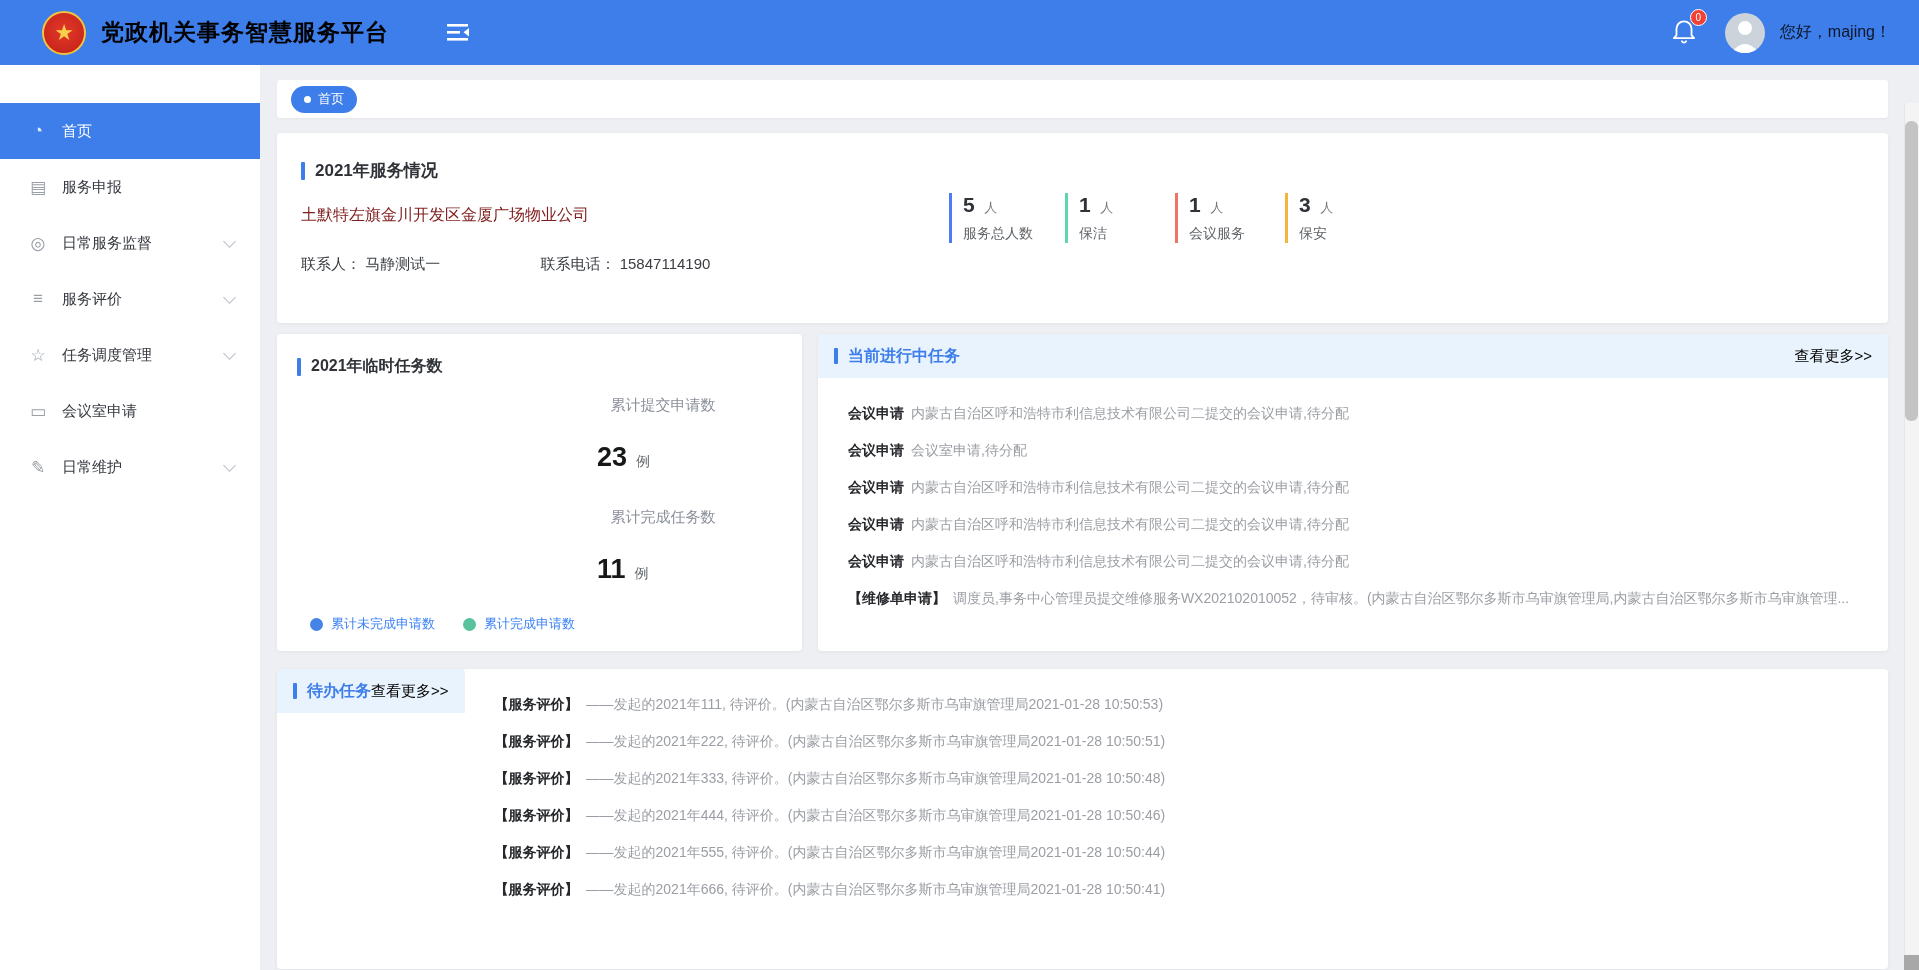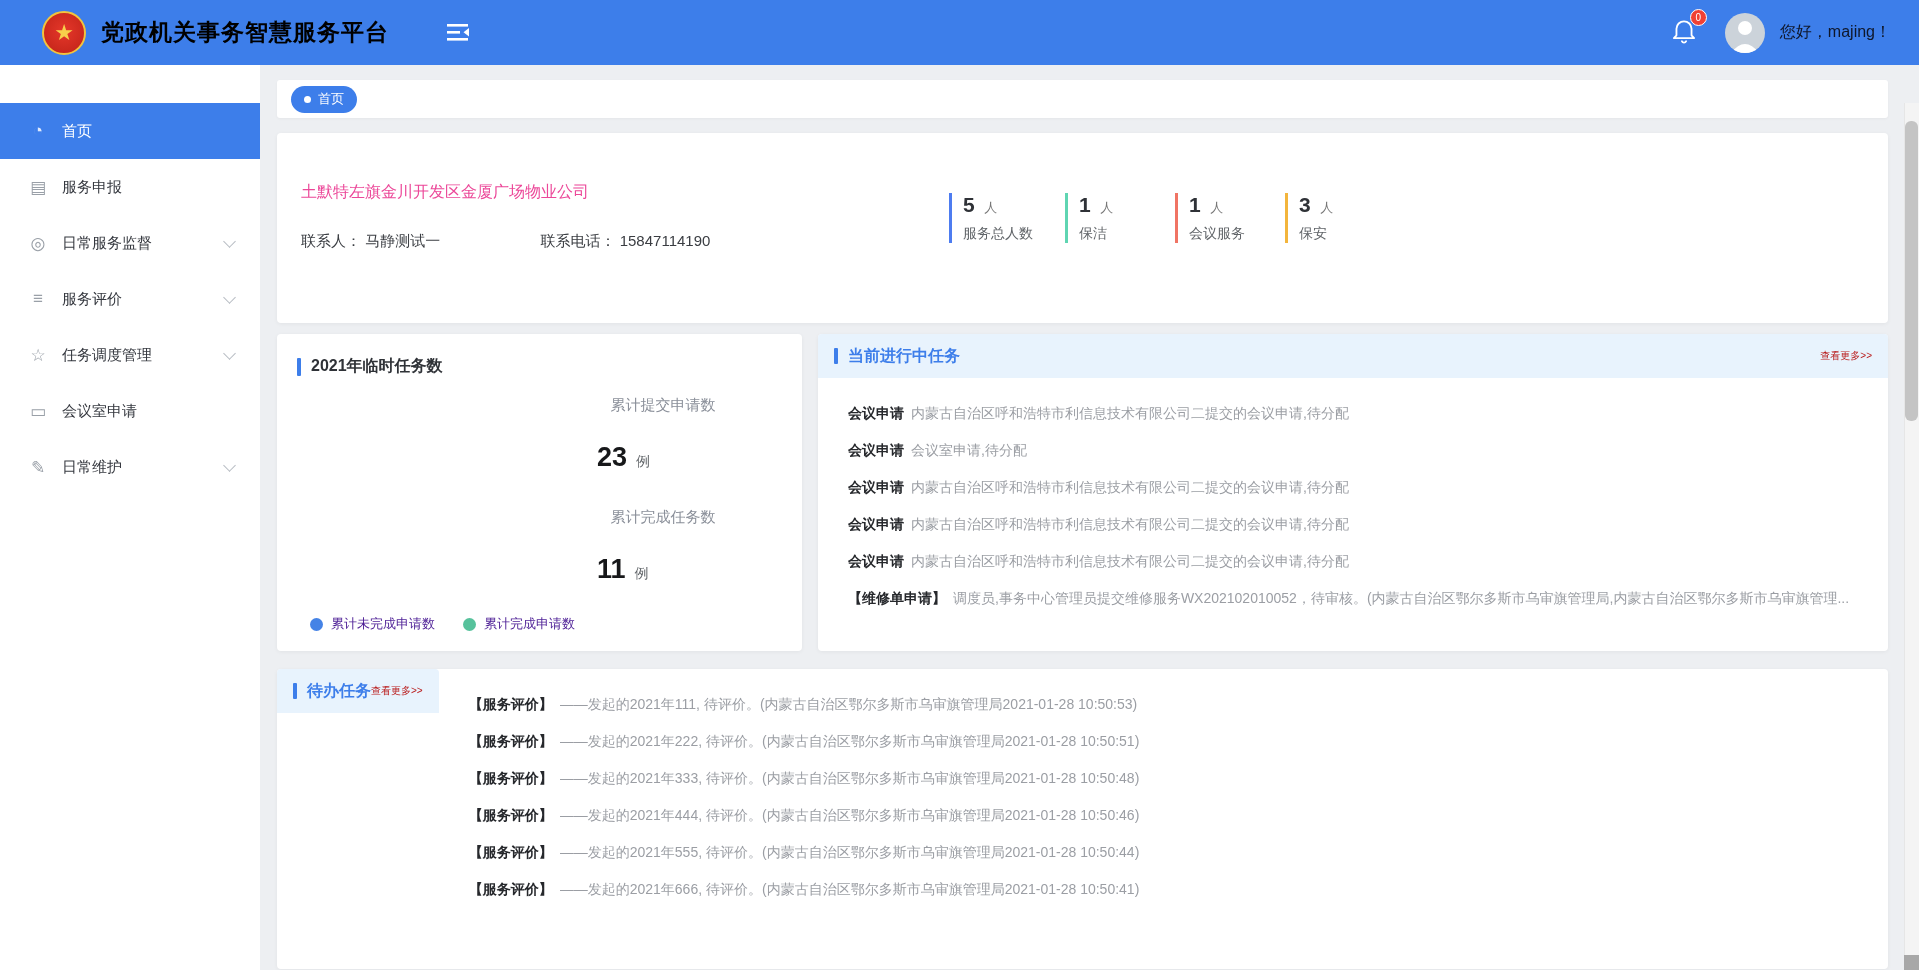--- a/index.html
+++ b/index.html
@@ -44,21 +44,21 @@
                 display:flex; align-items:center; font-size:13px; cursor:pointer; }
   .crumb-pill .dot { width:7px; height:7px; border-radius:50%; background:#fff; margin-right:7px; }
 
   .card { background:#fff; border-radius:4px; box-shadow:0 1px 4px rgba(0,0,0,0.05); }
   .title-row { display:flex; align-items:center; }
   .accent { width:4px; height:18px; background:#3d7eea; border-radius:1px; margin-right:10px; }
   .card-title { font-size:17px; font-weight:bold; color:#2f3237; }
 
   
   .svc-card { margin-top:15px; height:190px; position:relative; padding:26px 24px; }
-  .company { font-size:16px; color:#ec4899; margin-top:23px; }
+  .company { font-size:16px; color:#7f1d1d; margin-top:23px; }
   .contact-line { font-size:15px; color:#3a3d42; margin-top:29px; }
   .contact-line .gap { display:inline-block; width:92px; }
   .stats { position:absolute; left:672px; top:60px; display:flex; }
   .stat { border-left:3px solid #4d7cf0; padding-left:11px; margin-right:32px; min-width:78px; }
   .stat .v { font-size:21px; font-weight:bold; color:#2f3237; }
   .stat .u { font-size:13px; color:#777; margin-left:5px; font-weight:normal; }
   .stat .lbl { font-size:14px; color:#606468; margin-top:8px; }
 
   
   .row2 { display:flex; margin-top:11px; }
@@ -67,28 +67,28 @@
   .donut { position:absolute; left:74px; top:72px; width:176px; height:176px; border-radius:50%; }
   .donut-hole { position:absolute; left:42px; top:42px; width:92px; height:92px; border-radius:50%;
                 background:#fff; display:flex; align-items:center; justify-content:center;
                 font-size:19px; color:#3a3d42; }
   .metric-label { position:absolute; left:300px; width:172px; text-align:center; color:#8a8f99; font-size:15px; }
   .metric-value { position:absolute; left:320px; font-size:27px; font-weight:bold; color:#17181a; }
   .metric-value .u { font-size:14px; color:#606468; font-weight:normal; margin-left:9px; }
   .legend { position:absolute; left:33px; top:281px; display:flex; }
   .legend-item { display:flex; align-items:center; margin-right:28px; }
   .legend-dot { width:13px; height:13px; border-radius:50%; margin-right:8px; }
-  .legend-item span.lg { font-size:13px; color:#4c1d95; }
+  .legend-item span.lg { font-size:13px; color:#3b82f6; }
 
   .task-card { flex:1; margin-left:16px; height:317px; display:flex; flex-direction:column; }
   .task-head { height:44px; background:#e8f3fd; border-radius:4px 4px 0 0; display:flex;
                align-items:center; padding:0 16px; }
   .task-head .accent { height:16px; }
   .task-head .t { color:#3d7eea; font-size:16px; font-weight:bold; }
-  .more-link { margin-left:auto; color:#b91c1c; font-size:10px; cursor:pointer; text-decoration:none; }
+  .more-link { margin-left:auto; color:#000000; font-size:15px; cursor:pointer; text-decoration:none; }
   .task-list { padding:17px 18px 0 30px; overflow:hidden; }
   .task-row { height:37px; display:flex; align-items:center; white-space:nowrap; overflow:hidden;
               font-size:14px; cursor:pointer; }
   .task-row .tag { font-weight:bold; color:#26282c; margin-right:7px; flex:none; }
   .task-row .txt { color:#9b9ea4; overflow:hidden; text-overflow:ellipsis; }
 
   
   .todo-card { margin-top:18px; height:300px; display:flex; }
 
   
@@ -180,20 +180,24 @@
 <div class="main">
 
   <div class="crumb-bar">
     <div class="crumb-pill">
       <span class="dot"></span>
       <span>首页</span>
     </div>
   </div>
 
   <div class="card svc-card">
+    <div class="title-row">
+      <div class="accent"></div>
+      <div class="card-title">2021年服务情况</div>
+    </div>
     <div class="company">土默特左旗金川开发区金厦广场物业公司</div>
     <div class="contact-line">
       <span>联系人：</span>
       <span>马静测试一</span>
       <span class="gap"></span>
       <span>联系电话：</span>
       <span>15847114190</span>
     </div>
     <div class="stats">
 

